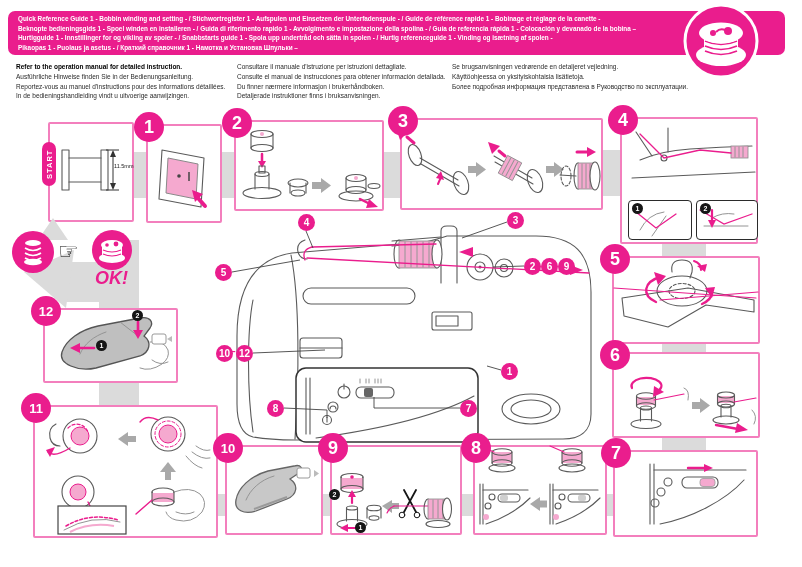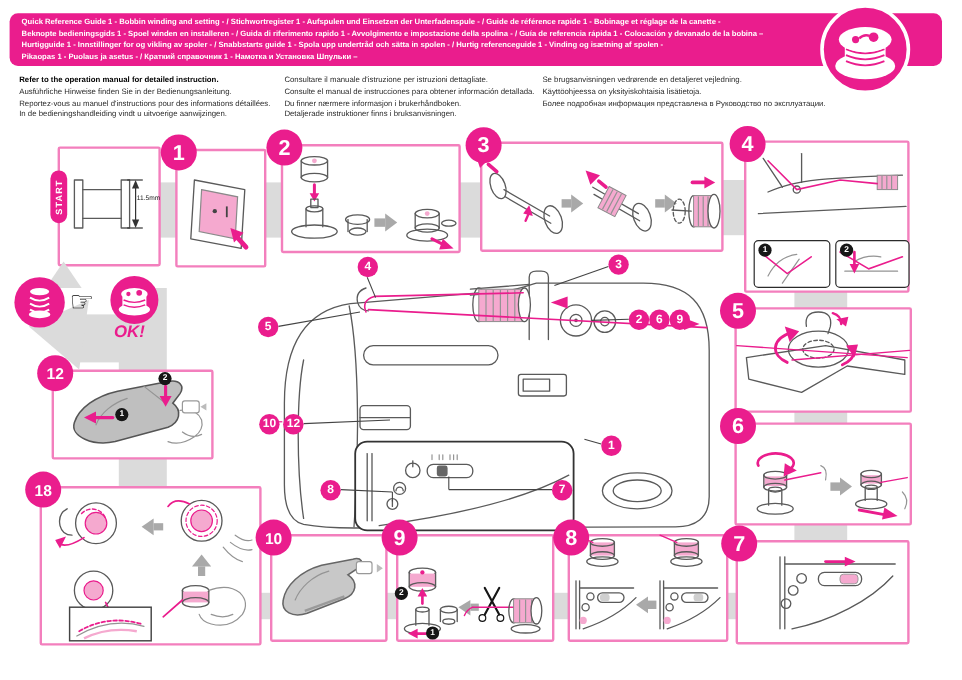--- a/index.html
+++ b/index.html
@@ -24,21 +24,21 @@
   .hdr{position:absolute;left:8px;top:11px;width:777px;height:44px;background:#EA1D8D;border-radius:7px;
        color:#fff;padding:3px 10px;box-sizing:border-box;z-index:2;}
   .hdr div{font-size:6.4px;font-weight:bold;line-height:1.5;white-space:nowrap;}
   .intro{position:absolute;top:62px;font-size:6.5px;color:#2a2a2a;line-height:1.5;z-index:1;}
   .intro .b{font-weight:bold;color:#000;}
   .badge{position:absolute;left:682px;top:2px;width:78px;height:78px;z-index:3;}
   .art{position:absolute;left:0;top:0;z-index:3;pointer-events:none;}
   .start-tab{position:absolute;left:42px;top:142px;width:14px;height:44px;background:#EA1D8D;border-radius:7px;
              color:#fff;display:flex;align-items:center;justify-content:center;z-index:6;font-size:7.5px;
              font-weight:bold;letter-spacing:1px;writing-mode:vertical-rl;transform:rotate(180deg);}
-  .okl{position:absolute;left:95px;top:268px;font-size:14px;font-style:italic;font-weight:bold;color:#EA1D8D;z-index:6;}
+  .okl{position:absolute;left:95px;top:268px;font-size:18px;font-style:italic;font-weight:bold;color:#EA1D8D;z-index:6;}
   .hand{position:absolute;left:58px;top:238px;font-size:23px;color:#000;z-index:6;}
   .mm{position:absolute;left:114px;top:163px;font-size:5.5px;color:#222;z-index:6;}
   .rangedash{position:absolute;left:230px;top:346px;width:7px;font-size:10px;font-weight:bold;color:#EA1D8D;z-index:6;}
   
   .ln{fill:none;stroke:#5a5a5a;stroke-width:1.1;stroke-linecap:round;stroke-linejoin:round;}
   .lt{fill:none;stroke:#949494;stroke-width:1;stroke-linecap:round;}
   .mg{fill:none;stroke:#EA1D8D;stroke-linecap:round;}
   .mgf{fill:#EA1D8D;stroke:none;}
   .pk{fill:#F5A9CF;}
   .gr{fill:#A9A9A9;stroke:none;}
@@ -511,21 +511,21 @@
   <div class="stepnum" style="left:134px;top:112px">1</div>
   <div class="stepnum" style="left:222px;top:108px">2</div>
   <div class="stepnum" style="left:388px;top:106px">3</div>
   <div class="stepnum" style="left:608px;top:105px">4</div>
   <div class="stepnum" style="left:600px;top:244px">5</div>
   <div class="stepnum" style="left:600px;top:340px">6</div>
   <div class="stepnum" style="left:601px;top:438px">7</div>
   <div class="stepnum" style="left:461px;top:433px">8</div>
   <div class="stepnum" style="left:318px;top:433px">9</div>
   <div class="stepnum two" style="left:213px;top:433px">10</div>
-  <div class="stepnum two" style="left:21px;top:393px">18</div>
+  <div class="stepnum two" style="left:21px;top:393px">11</div>
   <div class="stepnum two" style="left:31px;top:296px">12</div>
 
   <div class="callout" style="left:298px;top:214px">4</div>
   <div class="callout" style="left:507px;top:212px">3</div>
   <div class="callout" style="left:215px;top:264px">5</div>
   <div class="callout" style="left:524px;top:258px">2</div>
   <div class="callout" style="left:541px;top:258px">6</div>
   <div class="callout" style="left:558px;top:258px">9</div>
   <div class="callout" style="left:216px;top:345px">10</div>
   <div class="callout" style="left:236px;top:345px">12</div>

